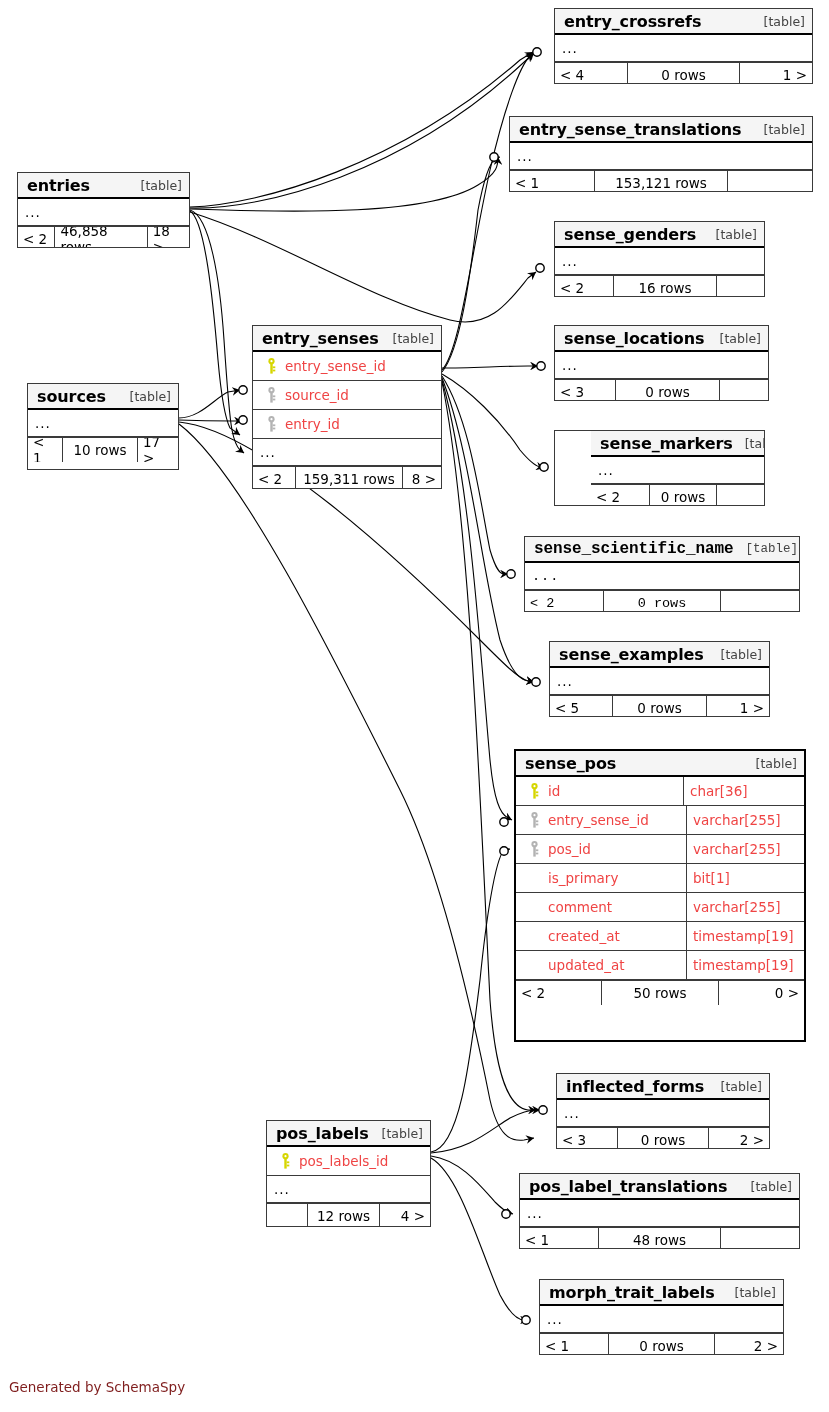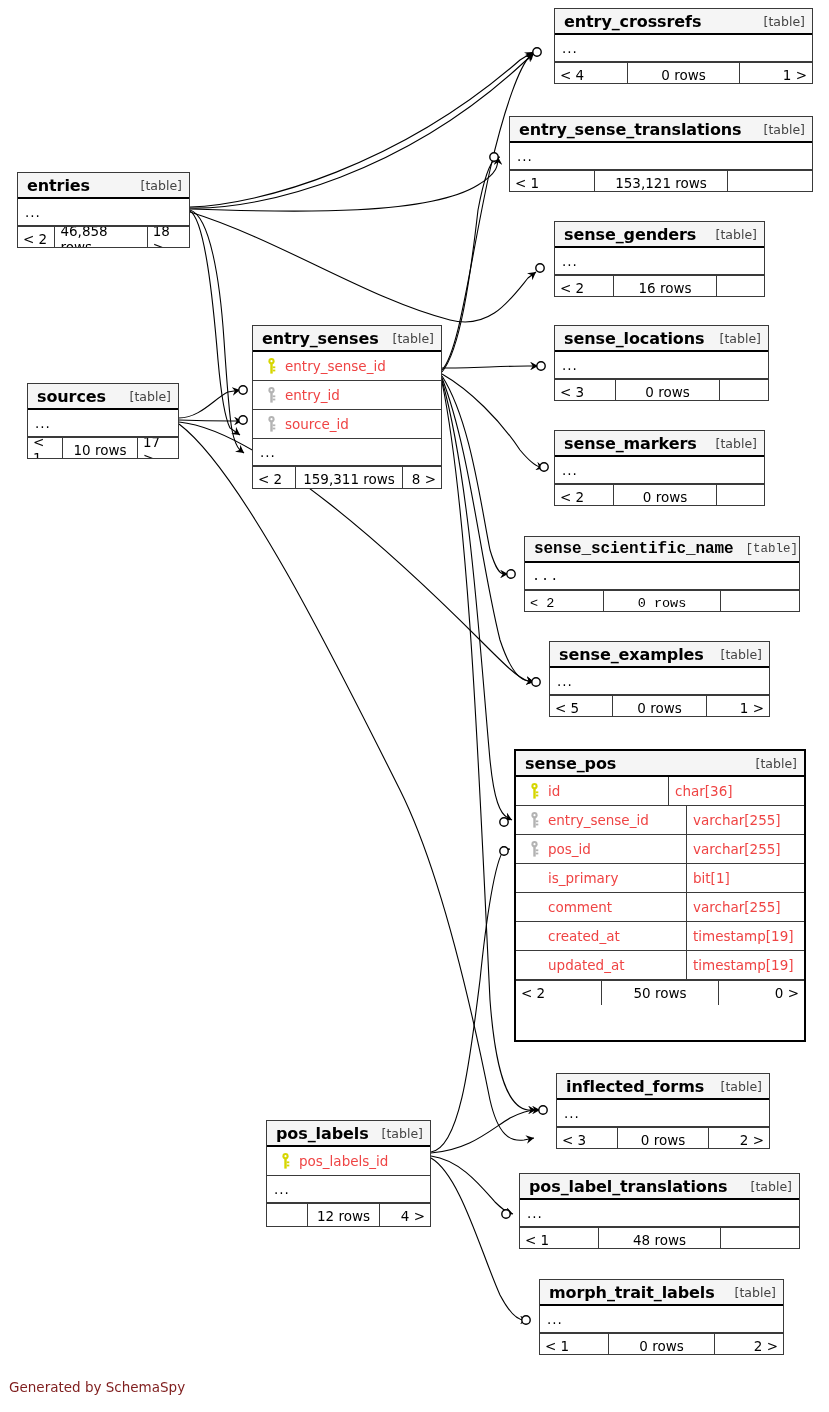--- a/index.html
+++ b/index.html
@@ -276,57 +276,57 @@
           <span class="col-name">
             <span class="keyslot">
               <svg class="key-icon" width="9" height="16" viewBox="0 0 9 16">
                 <circle cx="4.5" cy="3.2" r="3.1" fill="#b3b3b3"></circle>
                 <circle cx="4.5" cy="3.2" r="1.1" fill="#ffffff"></circle>
                 <rect x="3.3" y="5.4" width="2.4" height="10.2" fill="#b3b3b3"></rect>
                 <rect x="5.7" y="8.4" width="2.6" height="1.8" fill="#b3b3b3"></rect>
                 <rect x="5.7" y="11.6" width="2.6" height="1.8" fill="#b3b3b3"></rect>
               </svg>
             </span>
-            <span class="col-label">entry_id</span>
+            <span class="col-label">source_id</span>
           </span>
         </div>
         <div class="col-row">
           <span class="col-name">
             <span class="keyslot">
               <svg class="key-icon" width="9" height="16" viewBox="0 0 9 16">
                 <circle cx="4.5" cy="3.2" r="3.1" fill="#b3b3b3"></circle>
                 <circle cx="4.5" cy="3.2" r="1.1" fill="#ffffff"></circle>
                 <rect x="3.3" y="5.4" width="2.4" height="10.2" fill="#b3b3b3"></rect>
                 <rect x="5.7" y="8.4" width="2.6" height="1.8" fill="#b3b3b3"></rect>
                 <rect x="5.7" y="11.6" width="2.6" height="1.8" fill="#b3b3b3"></rect>
               </svg>
             </span>
-            <span class="col-label">source_id</span>
+            <span class="col-label">entry_id</span>
           </span>
         </div>
         <div class="ellipsis-row">...</div>
         <div class="footer-row">
           <span class="footer-cell c-left" style="width:42px">&lt; 2</span>
           <span class="footer-cell c-mid">159,311 rows</span>
           <span class="footer-cell c-right" style="width:38px">8 &gt;</span>
         </div>
       </div>
-      <div class="table-node" style="left: 554px; top: 430px; width: 211px; height: 76px;">
+      <div class="table-node" style="left: 554px; top: 430px; width: 211px; height: 76px; padding-left: 36px;">
         <div class="tbl-header">
           <span class="tbl-name">sense_markers</span>
           <span class="tbl-tag">[table]</span>
         </div>
         <div class="ellipsis-row">...</div>
         <div class="footer-row">
           <span class="footer-cell c-left" style="width:58px">&lt; 2</span>
           <span class="footer-cell c-mid">0 rows</span>
           <span class="footer-cell c-right" style="width:47px"></span>
         </div>
       </div>
-      <div class="table-node" style="left: 27px; top: 383px; width: 152px; height: 76px;">
+      <div class="table-node" style="left: 27px; top: 383px; width: 152px; height: 87px;">
         <div class="tbl-header">
           <span class="tbl-name">sources</span>
           <span class="tbl-tag">[table]</span>
         </div>
         <div class="ellipsis-row">...</div>
         <div class="footer-row">
           <span class="footer-cell c-left" style="width:34px">&lt; 1</span>
           <span class="footer-cell c-mid">10 rows</span>
           <span class="footer-cell c-right" style="width:40px">17 &gt;</span>
         </div>
@@ -366,21 +366,21 @@
               <svg class="key-icon" width="9" height="16" viewBox="0 0 9 16">
                 <circle cx="4.5" cy="3.2" r="3.1" fill="#d6d600"></circle>
                 <circle cx="4.5" cy="3.2" r="1.1" fill="#ffffff"></circle>
                 <rect x="3.3" y="5.4" width="2.4" height="10.2" fill="#d6d600"></rect>
                 <rect x="5.7" y="8.4" width="2.6" height="1.8" fill="#d6d600"></rect>
                 <rect x="5.7" y="11.6" width="2.6" height="1.8" fill="#d6d600"></rect>
               </svg>
             </span>
             <span class="col-label">id</span>
           </span>
-          <span class="col-type" style="width:136px">char[36]</span>
+          <span class="col-type" style="width:121px">char[36]</span>
         </div>
         <div class="col-row">
           <span class="col-name">
             <span class="keyslot">
               <svg class="key-icon" width="9" height="16" viewBox="0 0 9 16">
                 <circle cx="4.5" cy="3.2" r="3.1" fill="#b3b3b3"></circle>
                 <circle cx="4.5" cy="3.2" r="1.1" fill="#ffffff"></circle>
                 <rect x="3.3" y="5.4" width="2.4" height="10.2" fill="#b3b3b3"></rect>
                 <rect x="5.7" y="8.4" width="2.6" height="1.8" fill="#b3b3b3"></rect>
                 <rect x="5.7" y="11.6" width="2.6" height="1.8" fill="#b3b3b3"></rect>

